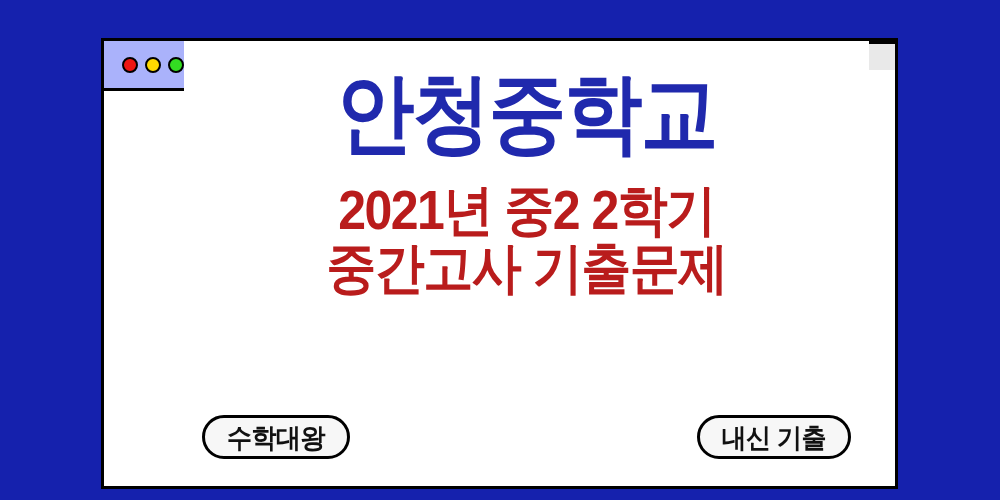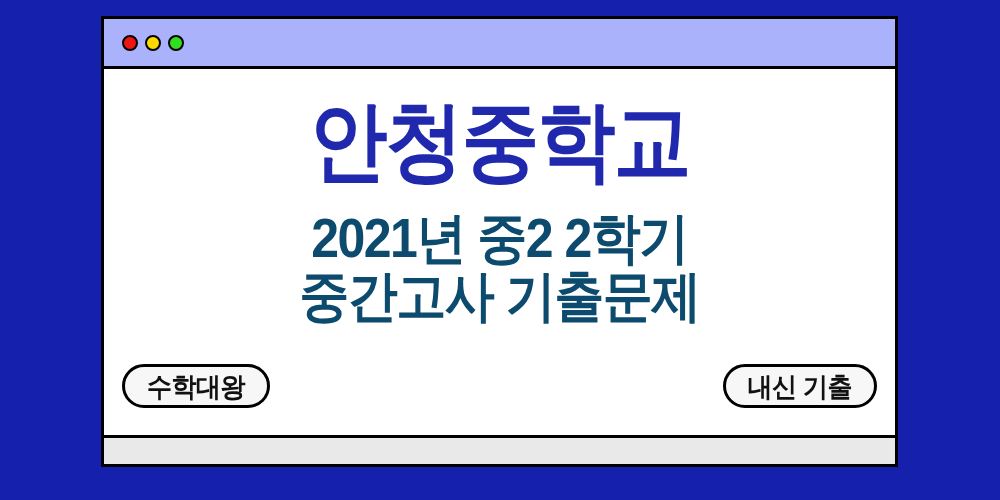--- a/index.html
+++ b/index.html
@@ -18,28 +18,27 @@
     position: relative;
     width: 1000px;
     height: 500px;
     background: #1521ad;
   }
 
   
   .window {
     position: absolute;
     left: 101px;
-    top: 16px;
+    top: 38px;
     width: 797px;
     height: 451px;
     box-sizing: border-box;
     border: 3px solid #000000;
     background: #ffffff;
     display: flex;
-    flex-direction: column;
     overflow: hidden;
   }
 
   .titlebar {
     position: relative;
     height: 50px;
     flex: 0 0 50px;
     background: #aab2fb;
     border-bottom: 3px solid #000000;
     display: flex;
@@ -91,21 +90,21 @@
     transform: scaleY(1.12);
     transform-origin: top center;
   }
 
   .subtitle-block {
     position: absolute;
     top: 140px;
     left: 0;
     right: 0;
     text-align: center;
-    color: #0c4a6e;
+    color: #b91c1c;
   }
   .subtitle-line {
     font-size: 50px;
     line-height: 58px;
     font-weight: 700;
     letter-spacing: -1.5px;
     white-space: nowrap;
     transform: scaleY(1.1);
   }
 

